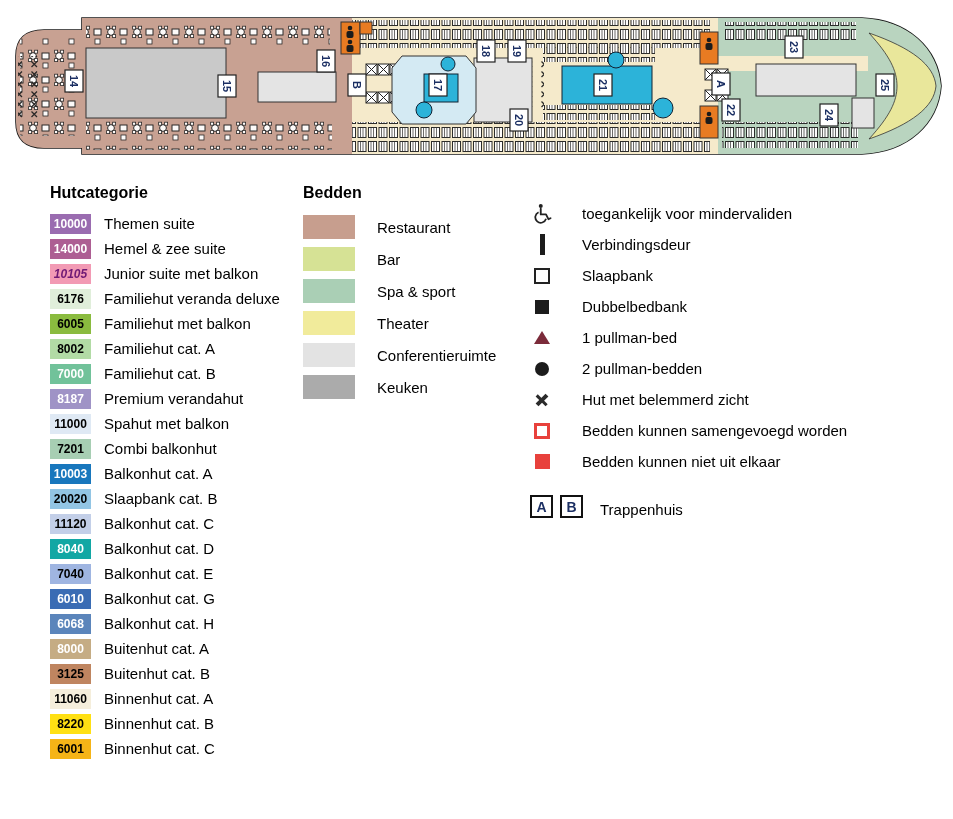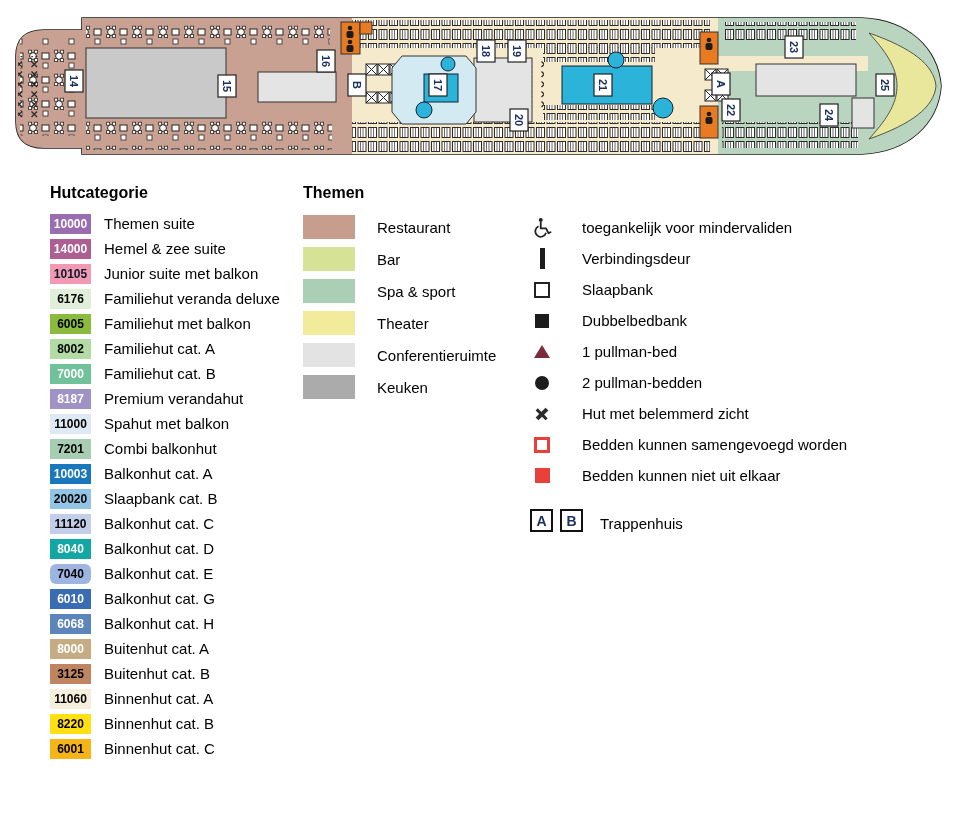--- a/index.html
+++ b/index.html
@@ -13,21 +13,21 @@
   .hut-row{display:flex;align-items:center;height:25px;white-space:nowrap;}
   .hut-swatch{width:41px;height:20px;display:flex;align-items:center;justify-content:center;
               font-size:12px;font-weight:bold;flex:0 0 41px;}
   .hut-label{margin-left:13px;font-size:15px;}
 
   #leg-col{position:absolute;left:303px;top:184px;width:225px;}
   .leg-row{display:flex;align-items:center;height:32px;}
   .leg-swatch{width:52px;height:24px;flex:0 0 52px;}
   .leg-label{margin-left:22px;font-size:15px;}
 
-  #sym-col{position:absolute;left:530px;top:212px;width:410px;}
+  #sym-col{position:absolute;left:530px;top:198px;width:410px;}
   .sym-row{display:flex;align-items:center;height:31px;}
   .sym-icon{width:24px;height:24px;display:flex;align-items:center;justify-content:center;
             flex:0 0 24px;margin-right:28px;}
   .sym-label{font-size:15px;}
 
   
   .ic-door{width:5px;height:21px;background:#1c1c1c;}
   .ic-sq-open{width:12px;height:12px;border:2px solid #222;background:#fff;}
   .ic-sq-fill{width:14px;height:14px;background:#1c1c1c;}
   .ic-tri{width:0;height:0;border-left:8px solid transparent;border-right:8px solid transparent;
@@ -227,21 +227,21 @@
     <div id="hut-list">
         <div class="hut-row">
           <span class="hut-swatch" style="background: rgb(154, 108, 176); color: rgb(255, 255, 255);">10000</span>
           <span class="hut-label">Themen suite</span>
         </div>
         <div class="hut-row">
           <span class="hut-swatch" style="background: rgb(173, 94, 147); color: rgb(255, 255, 255);">14000</span>
           <span class="hut-label">Hemel &amp; zee suite</span>
         </div>
         <div class="hut-row">
-          <span class="hut-swatch" style="background: rgb(242, 154, 180); color: #0f172a;">10105</span>
+          <span class="hut-swatch" style="background: rgb(242, 154, 180); color: #701a75; font-style: italic;">10105</span>
           <span class="hut-label">Junior suite met balkon</span>
         </div>
         <div class="hut-row">
           <span class="hut-swatch" style="background: rgb(224, 238, 218); color: rgb(0, 0, 0);">6176</span>
           <span class="hut-label">Familiehut veranda deluxe</span>
         </div>
         <div class="hut-row">
           <span class="hut-swatch" style="background: rgb(138, 187, 63); color: rgb(0, 0, 0);">6005</span>
           <span class="hut-label">Familiehut met balkon</span>
         </div>
@@ -275,21 +275,21 @@
         </div>
         <div class="hut-row">
           <span class="hut-swatch" style="background: rgb(195, 207, 232); color: rgb(0, 0, 0);">11120</span>
           <span class="hut-label">Balkonhut cat. C</span>
         </div>
         <div class="hut-row">
           <span class="hut-swatch" style="background: rgb(18, 167, 164); color: rgb(255, 255, 255);">8040</span>
           <span class="hut-label">Balkonhut cat. D</span>
         </div>
         <div class="hut-row">
-          <span class="hut-swatch" style="background: rgb(159, 181, 225); color: rgb(0, 0, 0); border-radius: 6px;">7040</span>
+          <span class="hut-swatch" style="background: rgb(159, 181, 225); color: rgb(0, 0, 0);">7040</span>
           <span class="hut-label">Balkonhut cat. E</span>
         </div>
         <div class="hut-row">
           <span class="hut-swatch" style="background: rgb(58, 108, 180); color: rgb(255, 255, 255);">6010</span>
           <span class="hut-label">Balkonhut cat. G</span>
         </div>
         <div class="hut-row">
           <span class="hut-swatch" style="background: rgb(91, 133, 187); color: rgb(255, 255, 255);">6068</span>
           <span class="hut-label">Balkonhut cat. H</span>
         </div>
@@ -310,21 +310,21 @@
           <span class="hut-label">Binnenhut cat. B</span>
         </div>
         <div class="hut-row">
           <span class="hut-swatch" style="background: rgb(245, 180, 23); color: rgb(0, 0, 0);">6001</span>
           <span class="hut-label">Binnenhut cat. C</span>
         </div>
       </div>
   </div>
 
   <div id="leg-col">
-    <div class="col-title">Themen</div>
+    <div class="col-title">Bedden</div>
     <div id="leg-list">
         <div class="leg-row">
           <span class="leg-swatch" style="background: rgb(199, 158, 142);"></span>
           <span class="leg-label">Restaurant</span>
         </div>
         <div class="leg-row">
           <span class="leg-swatch" style="background: rgb(214, 226, 149);"></span>
           <span class="leg-label">Bar</span>
         </div>
         <div class="leg-row">

